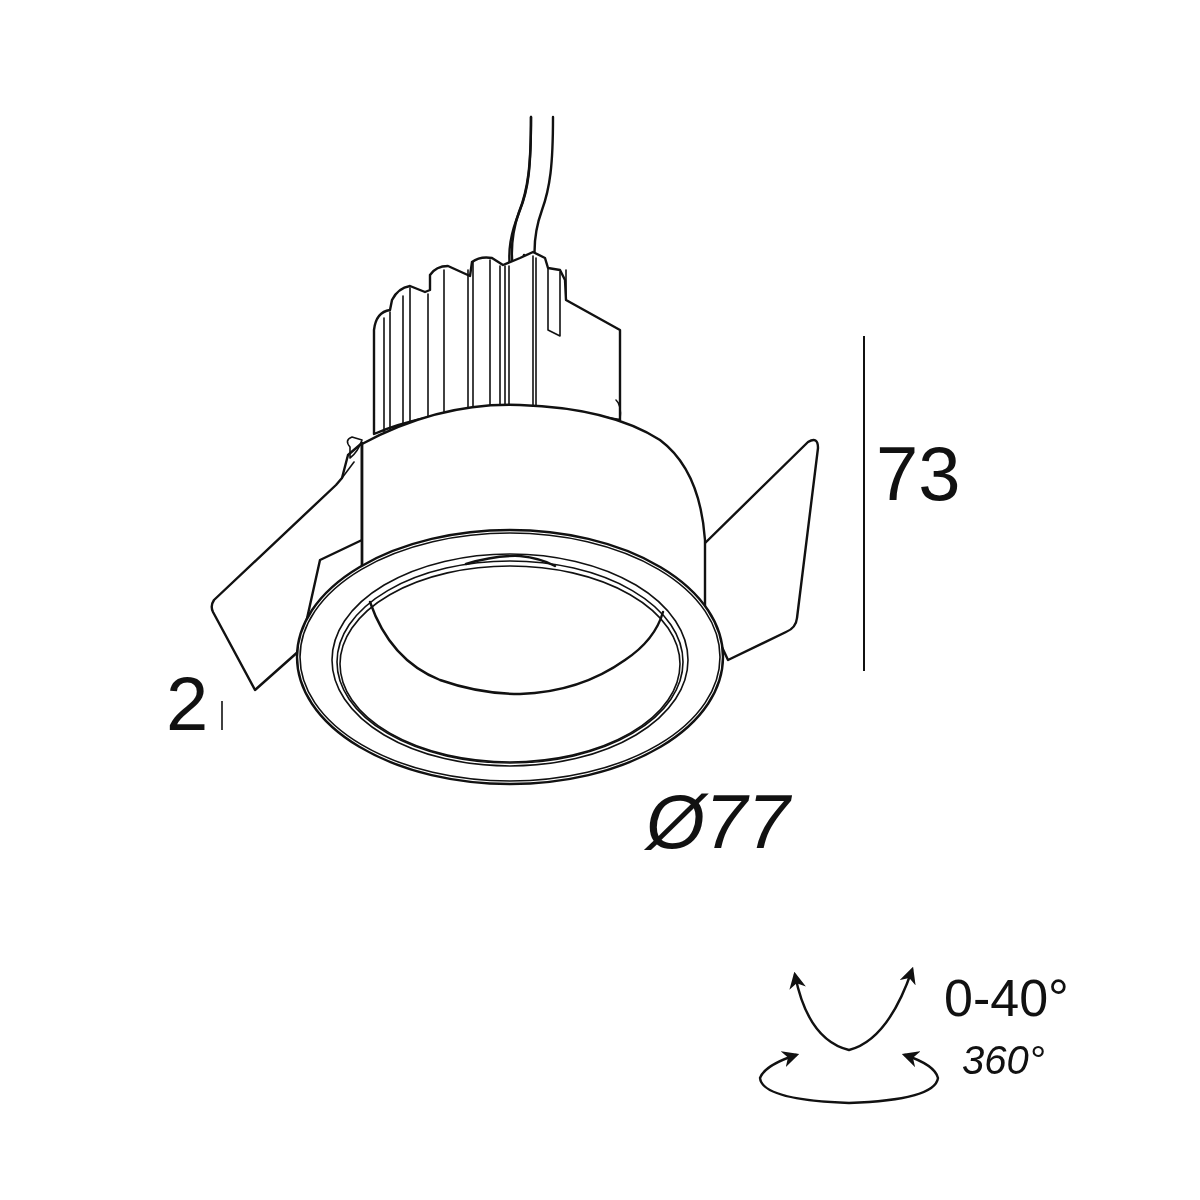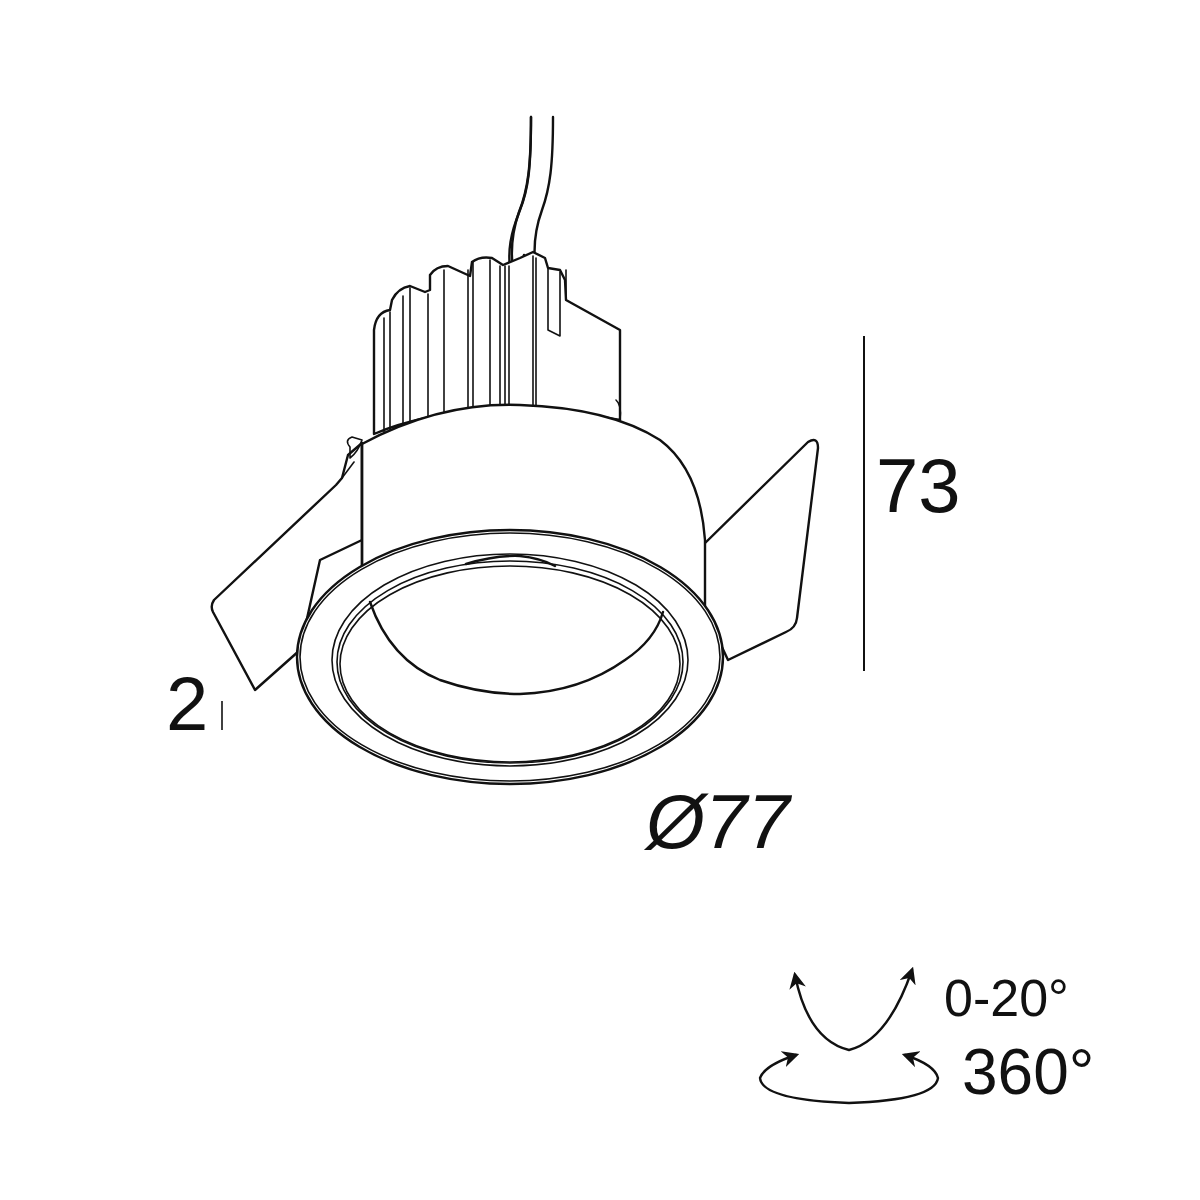--- a/index.html
+++ b/index.html
@@ -41,25 +41,25 @@
       stroke-width: 2.4;
       stroke-linejoin: round;
     }
     .dim-text {
       position: absolute;
       color: #111111;
       line-height: 1;
       font-weight: normal;
       white-space: nowrap;
     }
-    #dim-height { left: 876px; top: 448px; font-size: 76px; }
+    #dim-height { left: 876px; top: 436px; font-size: 76px; }
     #dim-trim { left: 166px; top: 666px; font-size: 76px; }
     #dim-diameter { left: 646px; top: 784px; font-size: 76px; font-style: italic; }
     #tilt-label { left: 944px; top: 972px; font-size: 52px; }
-    #rotate-label { left: 962px; top: 1040px; font-size: 64px; }
+    #rotate-label { left: 962px; top: 1040px; font-size: 40px; font-style: italic; }
   </style>
 </head>
 <body>
 
 <svg id="canvas" viewBox="0 0 1200 1200" xmlns="http://www.w3.org/2000/svg">
   <defs>
     <marker id="arrowhead" viewBox="0 0 10 10" refX="8" refY="5" markerWidth="7" markerHeight="7" orient="auto-start-reverse">
       <path d="M0,0 L10,5 L0,10 L3,5 z" fill="#111111"></path>
     </marker>
   </defs>
@@ -128,14 +128,14 @@
   </g>
 
   <g>
     <path class="line" d="M796,1055 Q765,1065 760,1078 Q762,1100 849,1103 Q935,1100 938,1078 Q935,1065 905,1055" marker-start="url(#arrowhead)" marker-end="url(#arrowhead)"></path>
   </g>
 </svg>
 
 <div class="dim-text" id="dim-height">73</div>
 <div class="dim-text" id="dim-trim">2</div>
 <div class="dim-text" id="dim-diameter">Ø77</div>
-<div class="dim-text" id="tilt-label">0-20°</div>
+<div class="dim-text" id="tilt-label">0-40°</div>
 <div class="dim-text" id="rotate-label">360°</div>
 
 </body></html>

